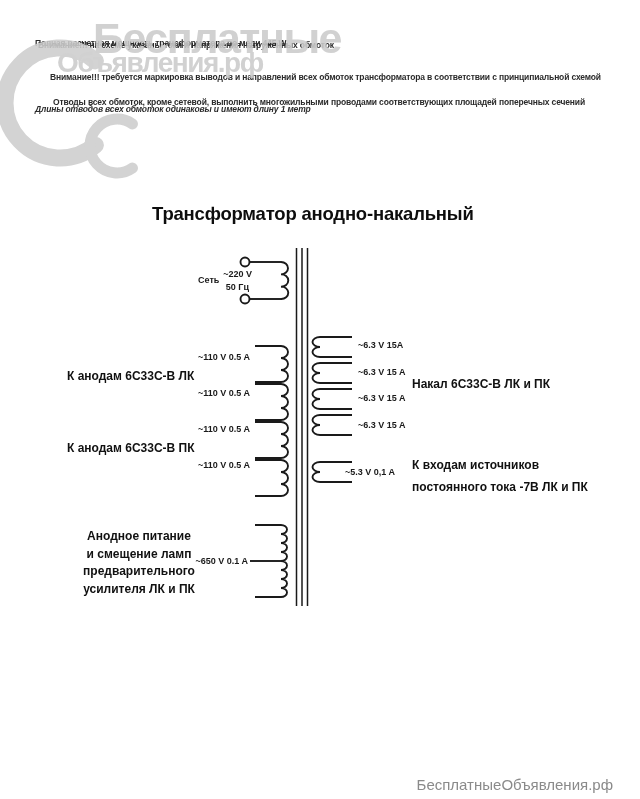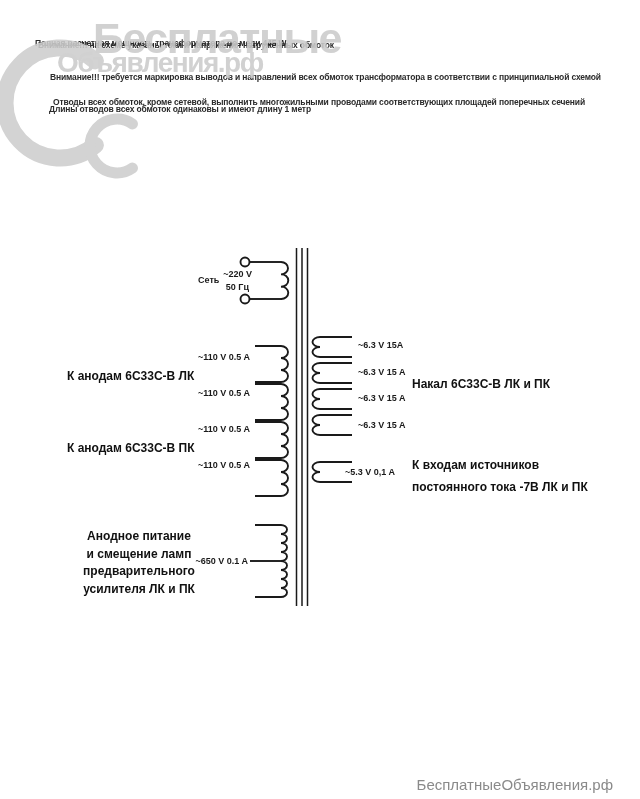--- a/index.html
+++ b/index.html
@@ -17,21 +17,21 @@
     position:absolute;
     white-space:nowrap;
     font-size:8.5px;font-weight:bold;
     letter-spacing:-0.15px;
     color:#2b2b2b;
   }
   .note.n1{left:35px;top:38px;}
   .note.n2{left:38px;top:40px;}
   .note.n3{left:50px;top:72px;}
   .note.n4{left:53px;top:89px;margin-top:8px;}
-  .note.n5{left:49px;top:104px;}
+  .note.n5{left:35px;top:104px;font-style:italic;}
 
   
   .watermark{position:absolute;left:0;top:0;z-index:3;opacity:0.88;pointer-events:none;}
   .wm-text{
     position:absolute;
     color:#cbcbcb;
     font-weight:bold;
     white-space:nowrap;
     letter-spacing:-1.5px;
   }
@@ -75,20 +75,21 @@
 
   <div class="watermark">
     <svg class="wm-logo" width="190" height="160" viewBox="0 0 190 160">
       <path d="M95.4,30.9 A55,55 0 1 0 95.4,115.1" fill="none" stroke="#cdcdcd" stroke-width="17" stroke-linecap="round"></path>
       <path d="M132.5,93.9 A27,27 0 1 0 132.5,138.1" fill="none" stroke="#cdcdcd" stroke-width="11" stroke-linecap="round"></path>
     </svg>
     <div class="wm-text wm-line1">Бесплатные</div>
     <div class="wm-text wm-line2">Объявления.рф</div>
   </div>
 
+  <div class="title">Трансформатор анодно-накальный</div>
 
   <svg class="schematic" width="640" height="799" viewBox="0 0 640 799">
 
     <g>
       <line class="core" x1="296.5" y1="248" x2="296.5" y2="606"></line>
       <line class="core" x1="302" y1="248" x2="302" y2="606"></line>
       <line class="core" x1="307.5" y1="248" x2="307.5" y2="606"></line>
     </g>
 
     <g>

